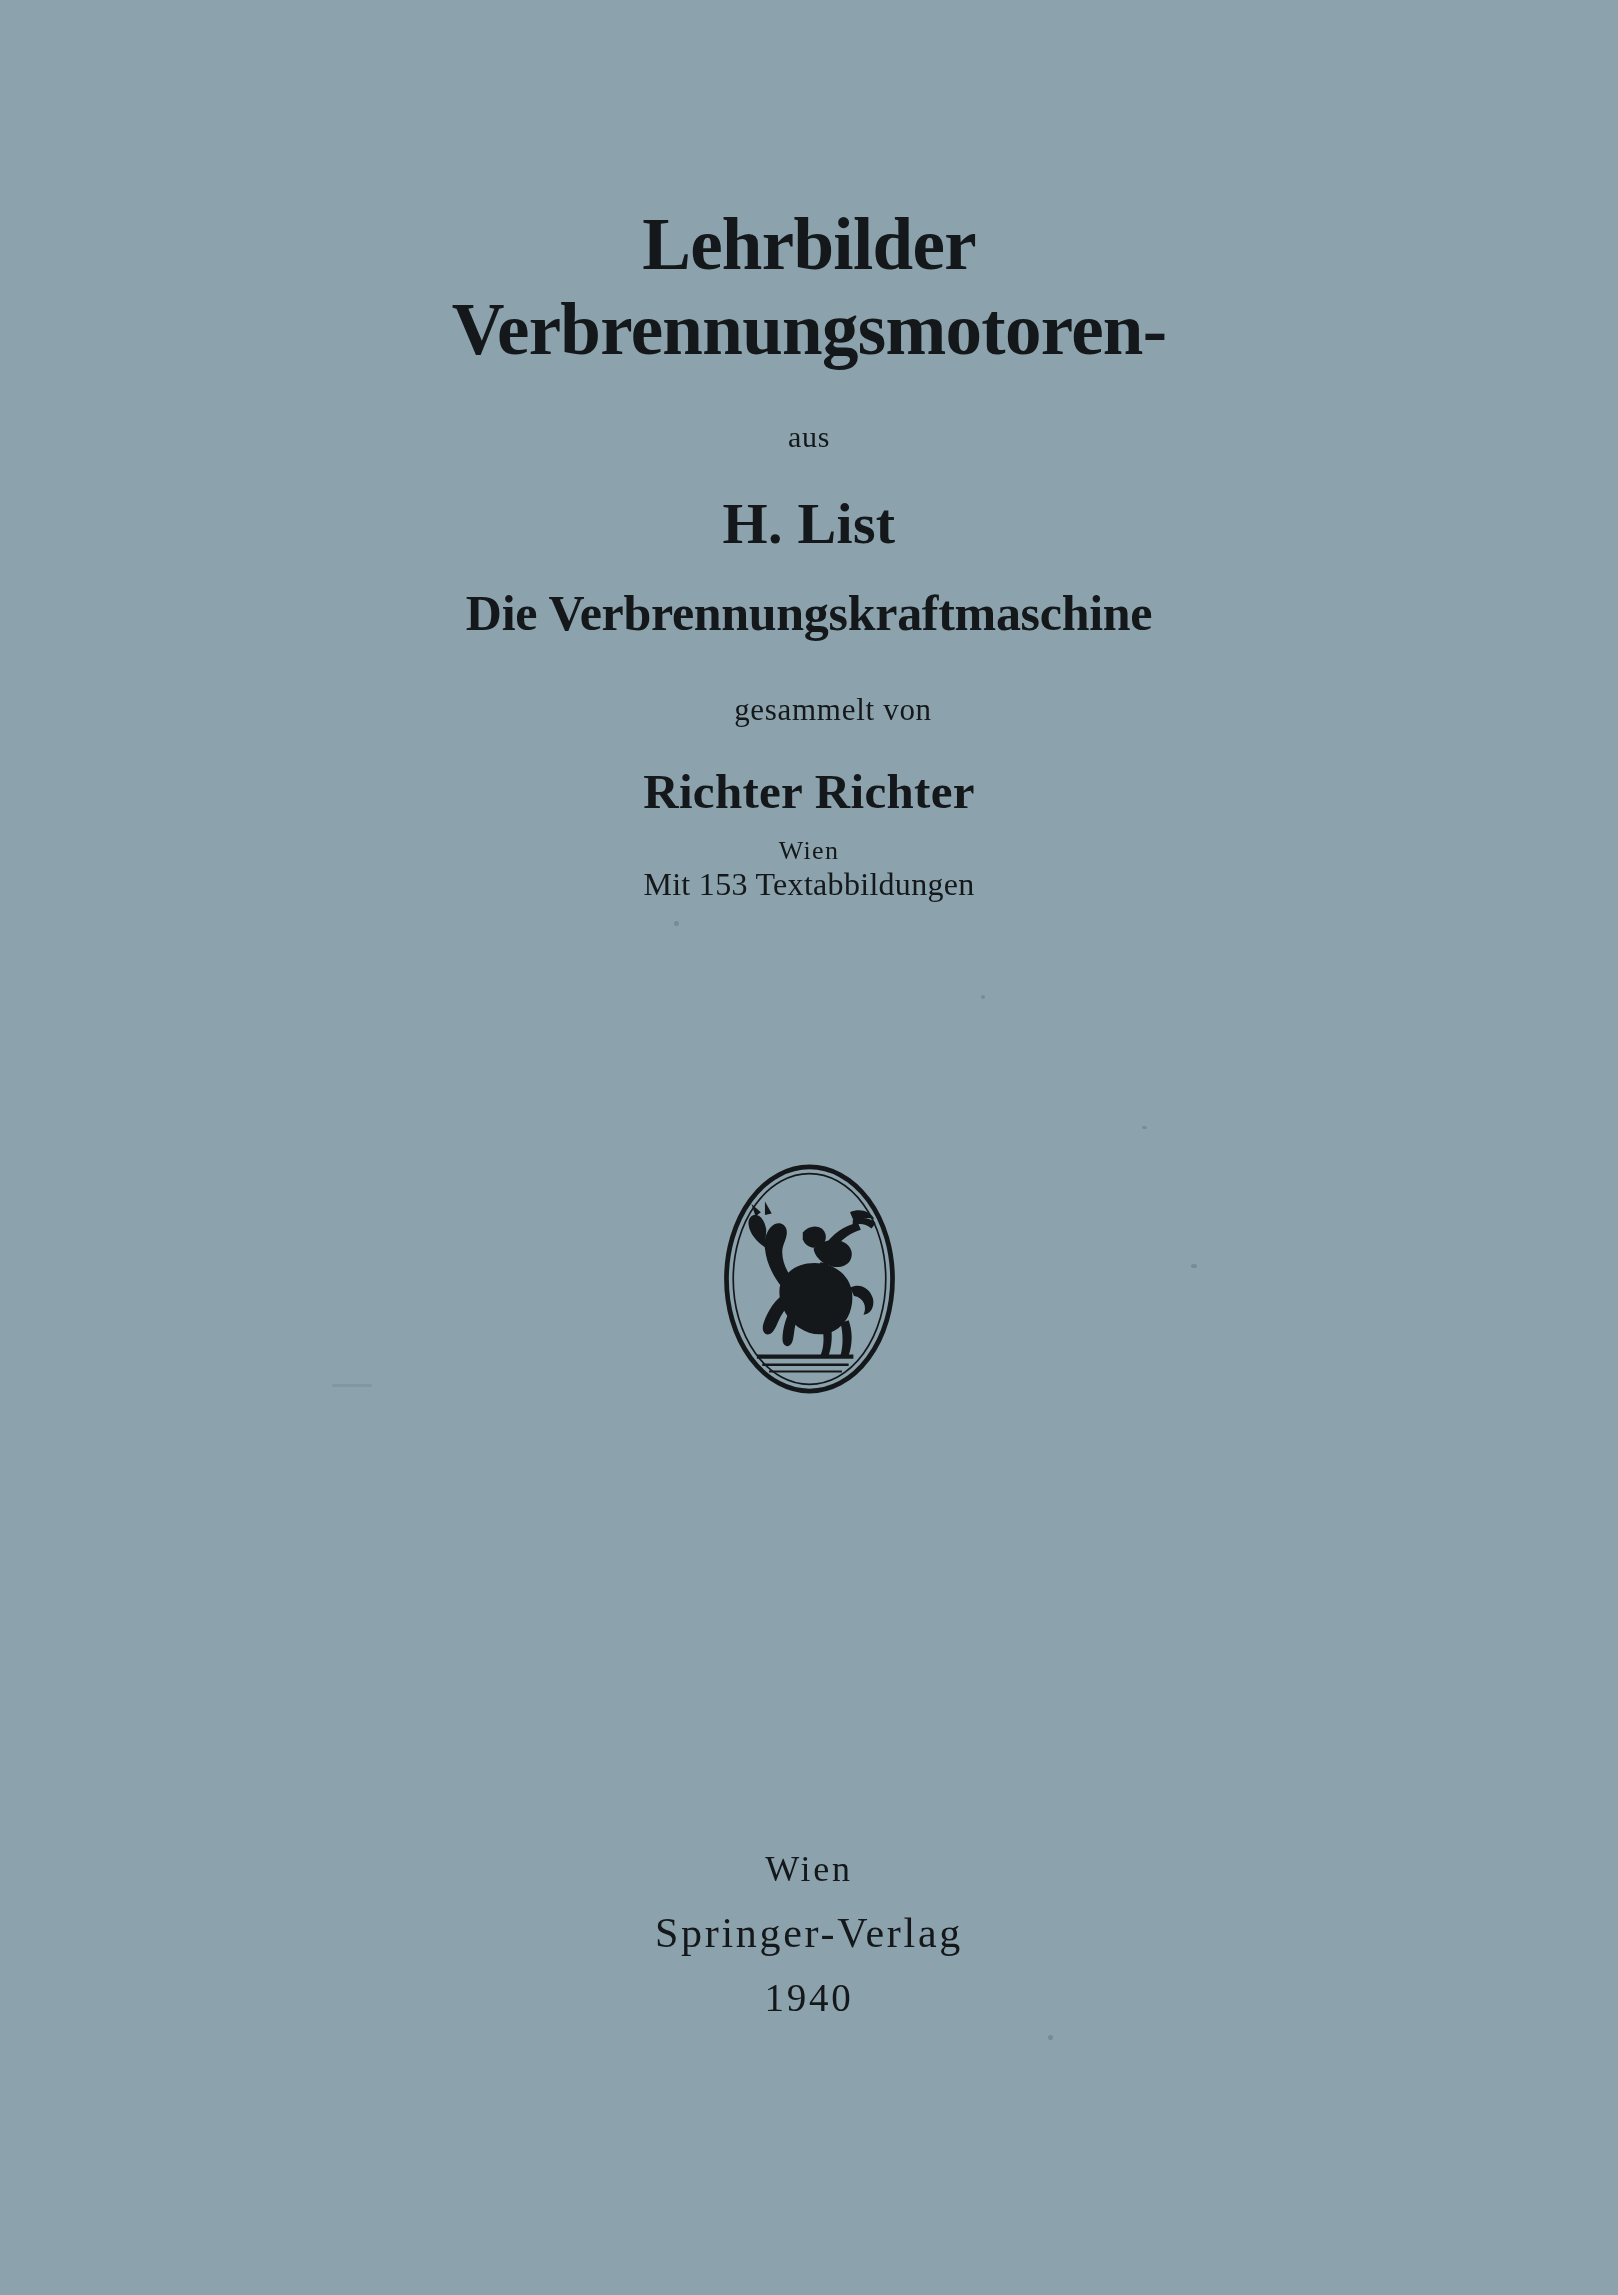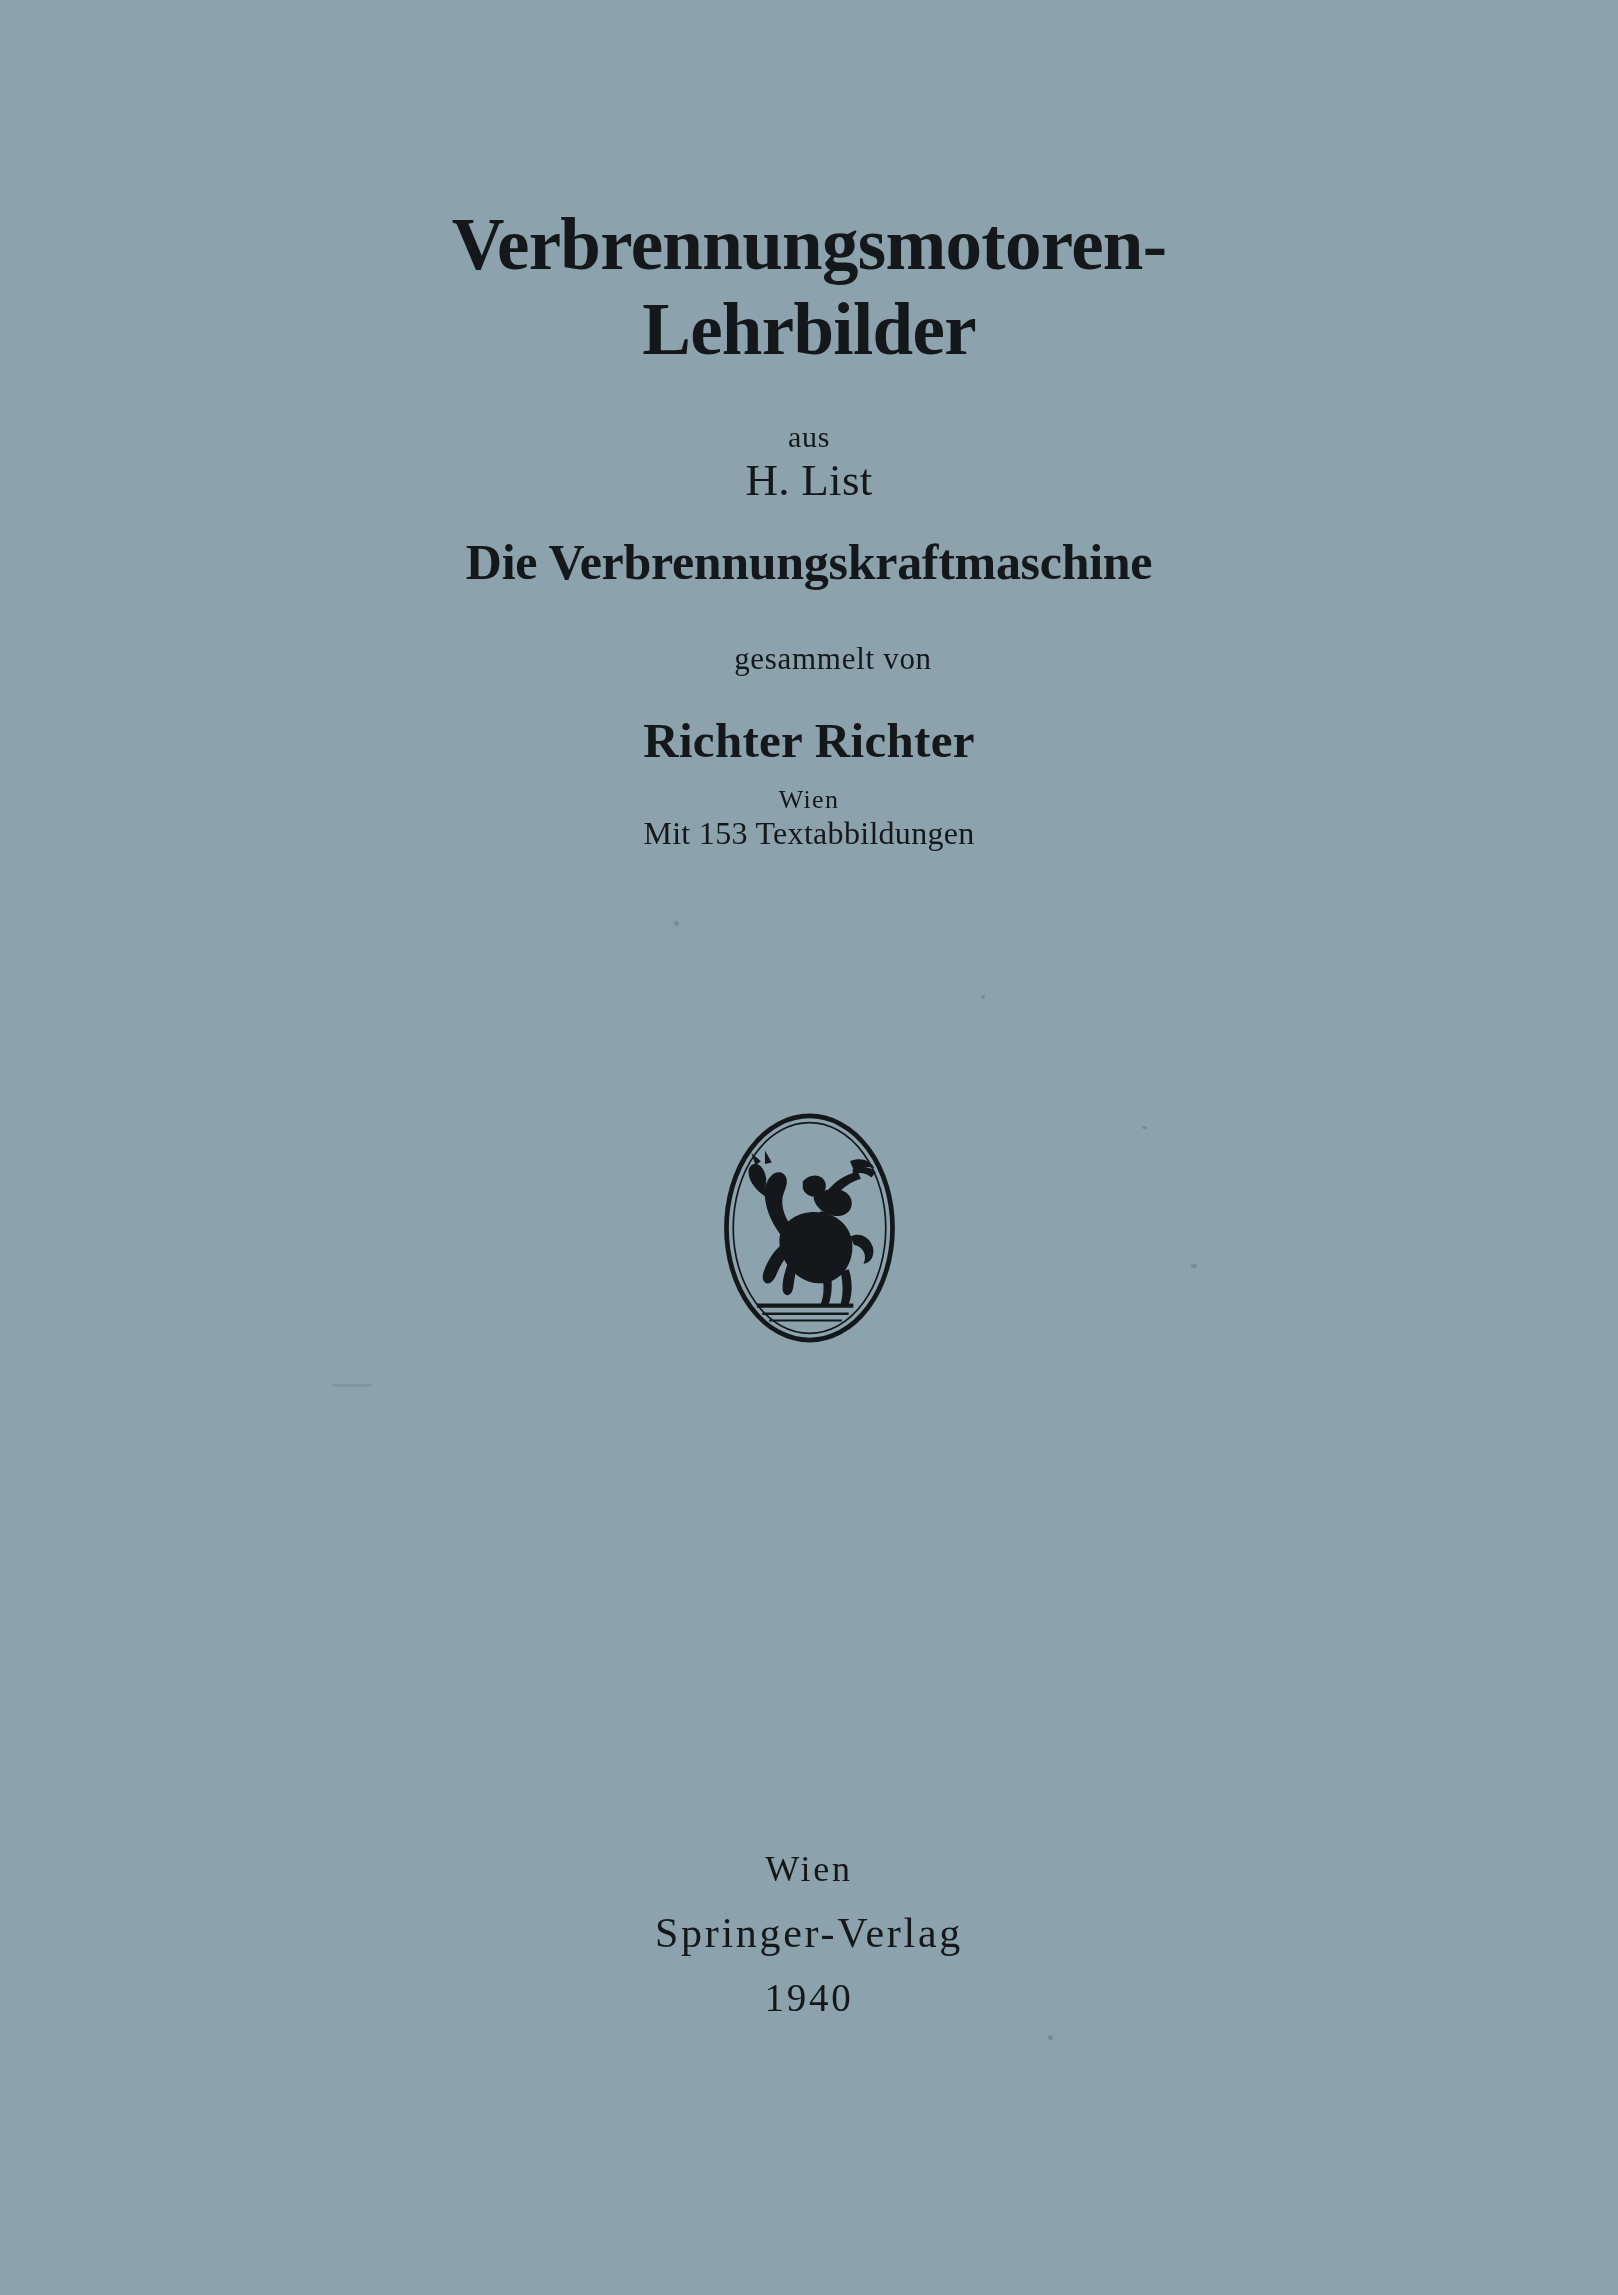--- a/index.html
+++ b/index.html
@@ -58,22 +58,23 @@
     font-size: 73px;
   }
 
   .aus {
     font-size: 30px;
     margin-top: 47px;
     letter-spacing: 0.7px;
   }
 
   .author-orig {
-    font-weight: normal;
-    font-size: 45px;
+    font-weight: bold;
+    font-size: 58px;
+    margin-top: 36px;
     letter-spacing: 0.3px;
   }
 
   .work-title {
     font-weight: bold;
     font-size: 50px;
     margin-top: 27px;
     letter-spacing: -0.3px;
   }
 
@@ -141,22 +142,22 @@
   <div class="speck" style="left:674px;top:921px;width:4.7px;height:4.7px;"></div>
   <div class="speck" style="left:981px;top:995px;width:4px;height:4px;"></div>
   <div class="speck" style="left:1142px;top:1126px;width:5.4px;height:3.4px;"></div>
   <div class="speck" style="left:1191px;top:1264px;width:6px;height:4px;"></div>
   <div class="speck" style="left:332px;top:1384px;width:40px;height:3.4px;border-radius:2px;opacity:.5;"></div>
   <div class="speck" style="left:1048px;top:2035px;width:4.7px;height:4.7px;"></div>
 
   <div class="content">
 
     <div class="title-block">
+      <div class="title-line line2">Lehrbilder</div>
       <div class="title-line line1">Verbrennungsmotoren-</div>
-      <div class="title-line line2">Lehrbilder</div>
     </div>
 
     <div class="aus">aus</div>
 
     <div class="author-orig">H. List</div>
 
     <div class="work-title">Die Verbrennungskraftmaschine</div>
 
     <div class="collected-by">gesammelt von</div>
 

